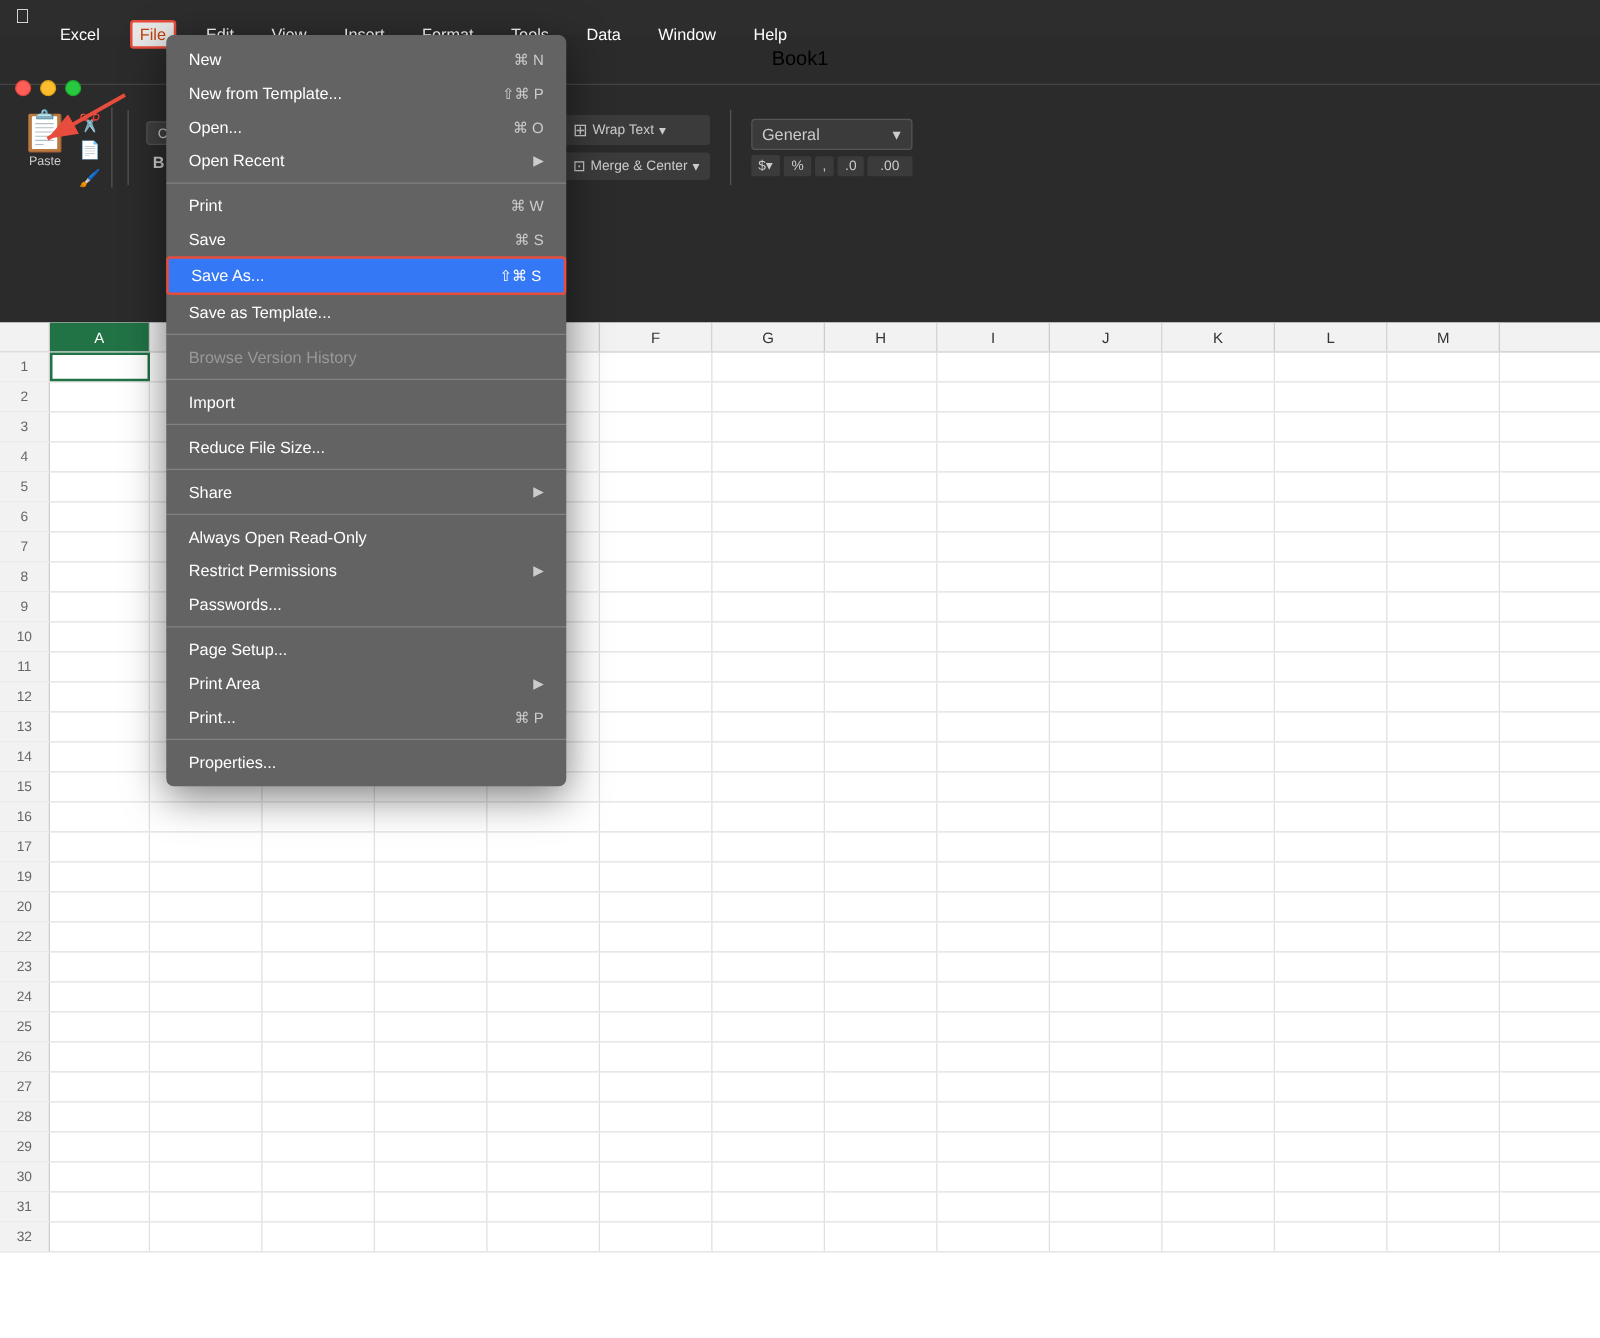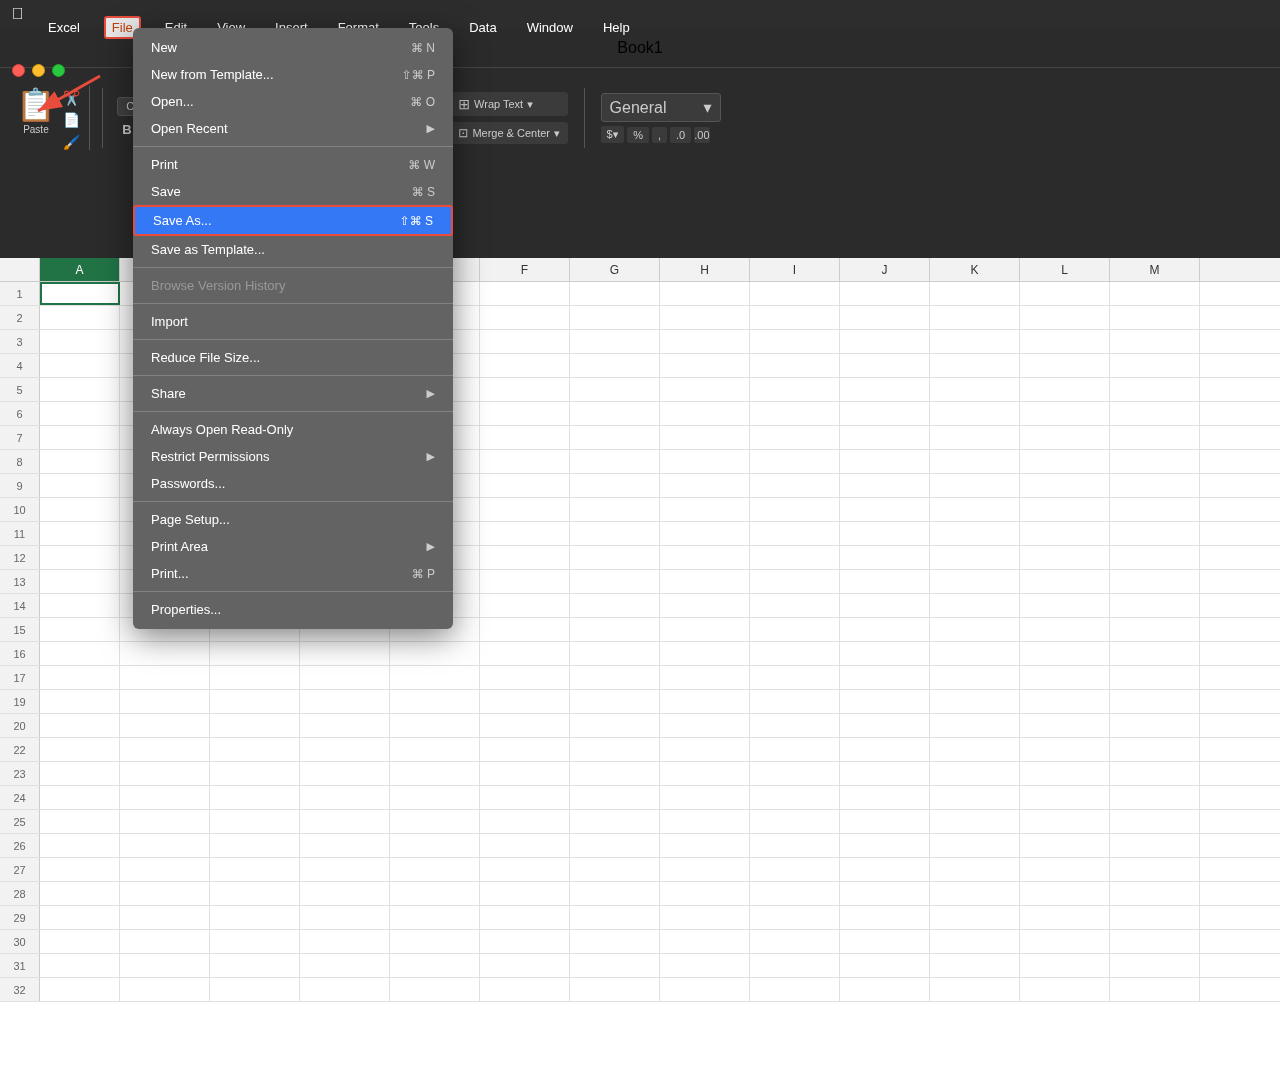--- a/index.html
+++ b/index.html
@@ -234,21 +234,21 @@
       align-items: center;
       gap: 4px;
       white-space: nowrap;
     }
 
     .number-format-dropdown {
       background: rgba(255,255,255,0.08);
       border: 1px solid #555;
       border-radius: 3px;
       color: #ccc;
-      font-size: 16px;
+      font-size: 13px;
       padding: 4px 8px;
       cursor: pointer;
       display: flex;
       align-items: center;
       gap: 4px;
       min-width: 120px;
       justify-content: space-between;
     }
 
     .paste-section {
@@ -419,21 +419,21 @@
     <div style="display:flex;flex-direction:column;gap:4px;padding:0 8px;">
       <div class="number-format-dropdown">
         <span>General</span>
         <span>▾</span>
       </div>
       <div style="display:flex;gap:3px;align-items:center;">
         <button style="background:rgba(255,255,255,0.08);border:none;border-radius:2px;color:#ccc;font-size:11px;padding:2px 6px;cursor:pointer;">$▾</button>
         <button style="background:rgba(255,255,255,0.08);border:none;border-radius:2px;color:#ccc;font-size:11px;padding:2px 6px;cursor:pointer;">%</button>
         <button style="background:rgba(255,255,255,0.08);border:none;border-radius:2px;color:#ccc;font-size:11px;padding:2px 6px;cursor:pointer;">,</button>
         <button style="background:rgba(255,255,255,0.08);border:none;border-radius:2px;color:#ccc;font-size:11px;padding:2px 6px;cursor:pointer;">.0</button>
-        <button style="background:rgba(255,255,255,0.08);border:none;border-radius:2px;color:#ccc;font-size:11px;padding:2px 0;cursor:pointer;">.00</button>
+        <button style="background:rgba(255,255,255,0.08);border:none;border-radius:2px;color:#ccc;font-size:11px;padding:2px 10px;cursor:pointer;">.00</button>
       </div>
     </div>
   </div>
 
 </div>
 
 <div class="spreadsheet">
   <div class="col-header-row">
     <div class="row-num-header"></div>
     <div class="col-header selected" style="width:80px;min-width:80px;">A</div>

